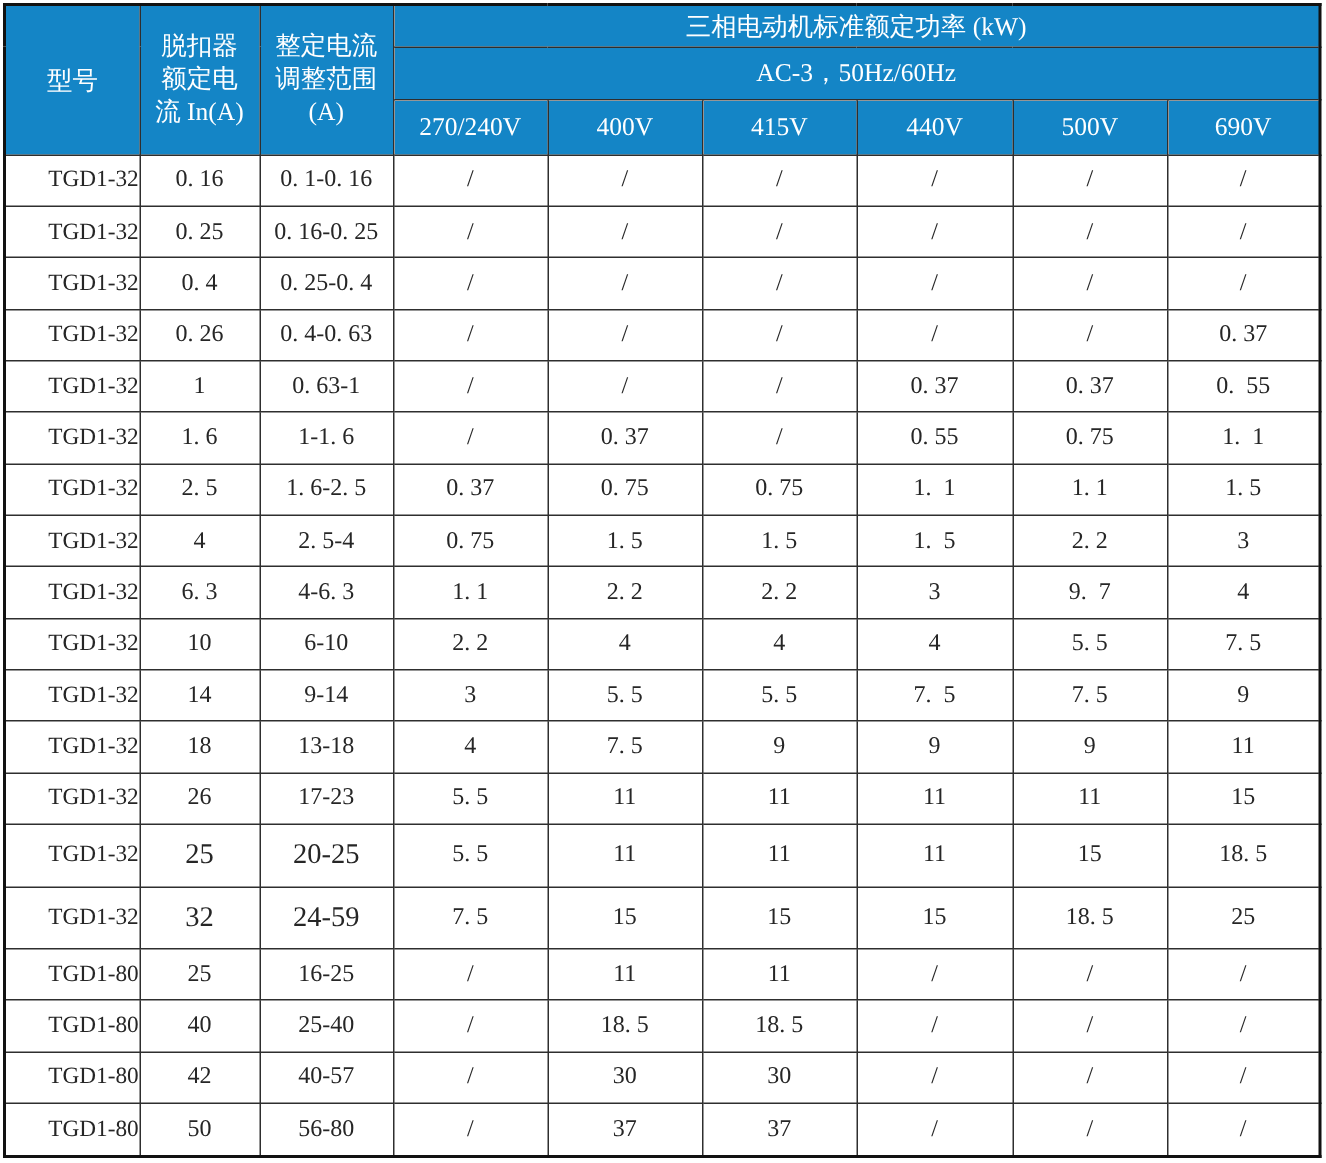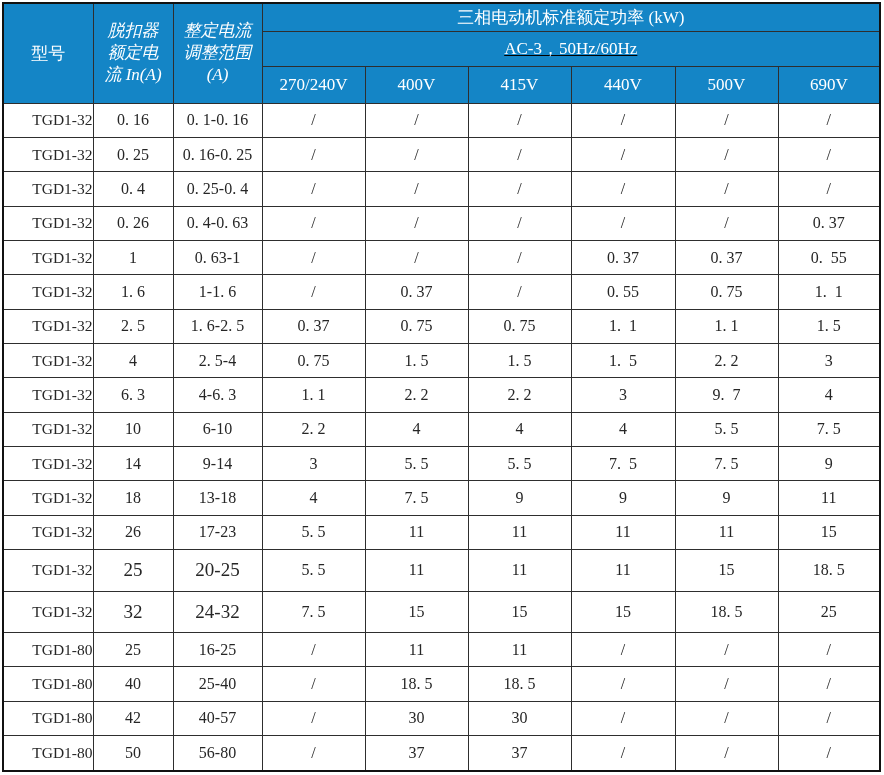--- a/index.html
+++ b/index.html
@@ -32,27 +32,26 @@
     padding: 0;
     overflow: hidden;
   }
   .spec-table thead th {
     background: #1485c6;
     color: #ffffff;
     font-weight: normal;
     font-size: 17px;
   }
   tr.hrow-1 { height: 28px; }
-  tr.hrow-2 { height: 35px; text-decoration: underline; }
+  tr.hrow-2 { height: 35px; }
   tr.hrow-3 { height: 37px; }
   th.multiline {
     white-space: pre-line;
     line-height: 1.32;
     font-size: 17px;
-    font-style: italic;
   }
   .spec-table tbody td {
     font-size: 16px;
     color: #262626;
     white-space: pre;
     background: #ffffff;
   }
   .spec-table tbody td.model-col { font-size: 15.5px; text-align: right; }
   .spec-table tbody td.big { font-size: 19px; }
 </style>
@@ -246,21 +245,21 @@
           <td>5. 5</td>
           <td>11</td>
           <td>11</td>
           <td>11</td>
           <td>15</td>
           <td>18. 5</td>
         </tr>
         <tr>
           <td class="model-col">TGD1-32</td>
           <td class="big">32</td>
-          <td class="big">24-32</td>
+          <td class="big">24-59</td>
           <td>7. 5</td>
           <td>15</td>
           <td>15</td>
           <td>15</td>
           <td>18. 5</td>
           <td>25</td>
         </tr>
         <tr>
           <td class="model-col">TGD1-80</td>
           <td>25</td>

